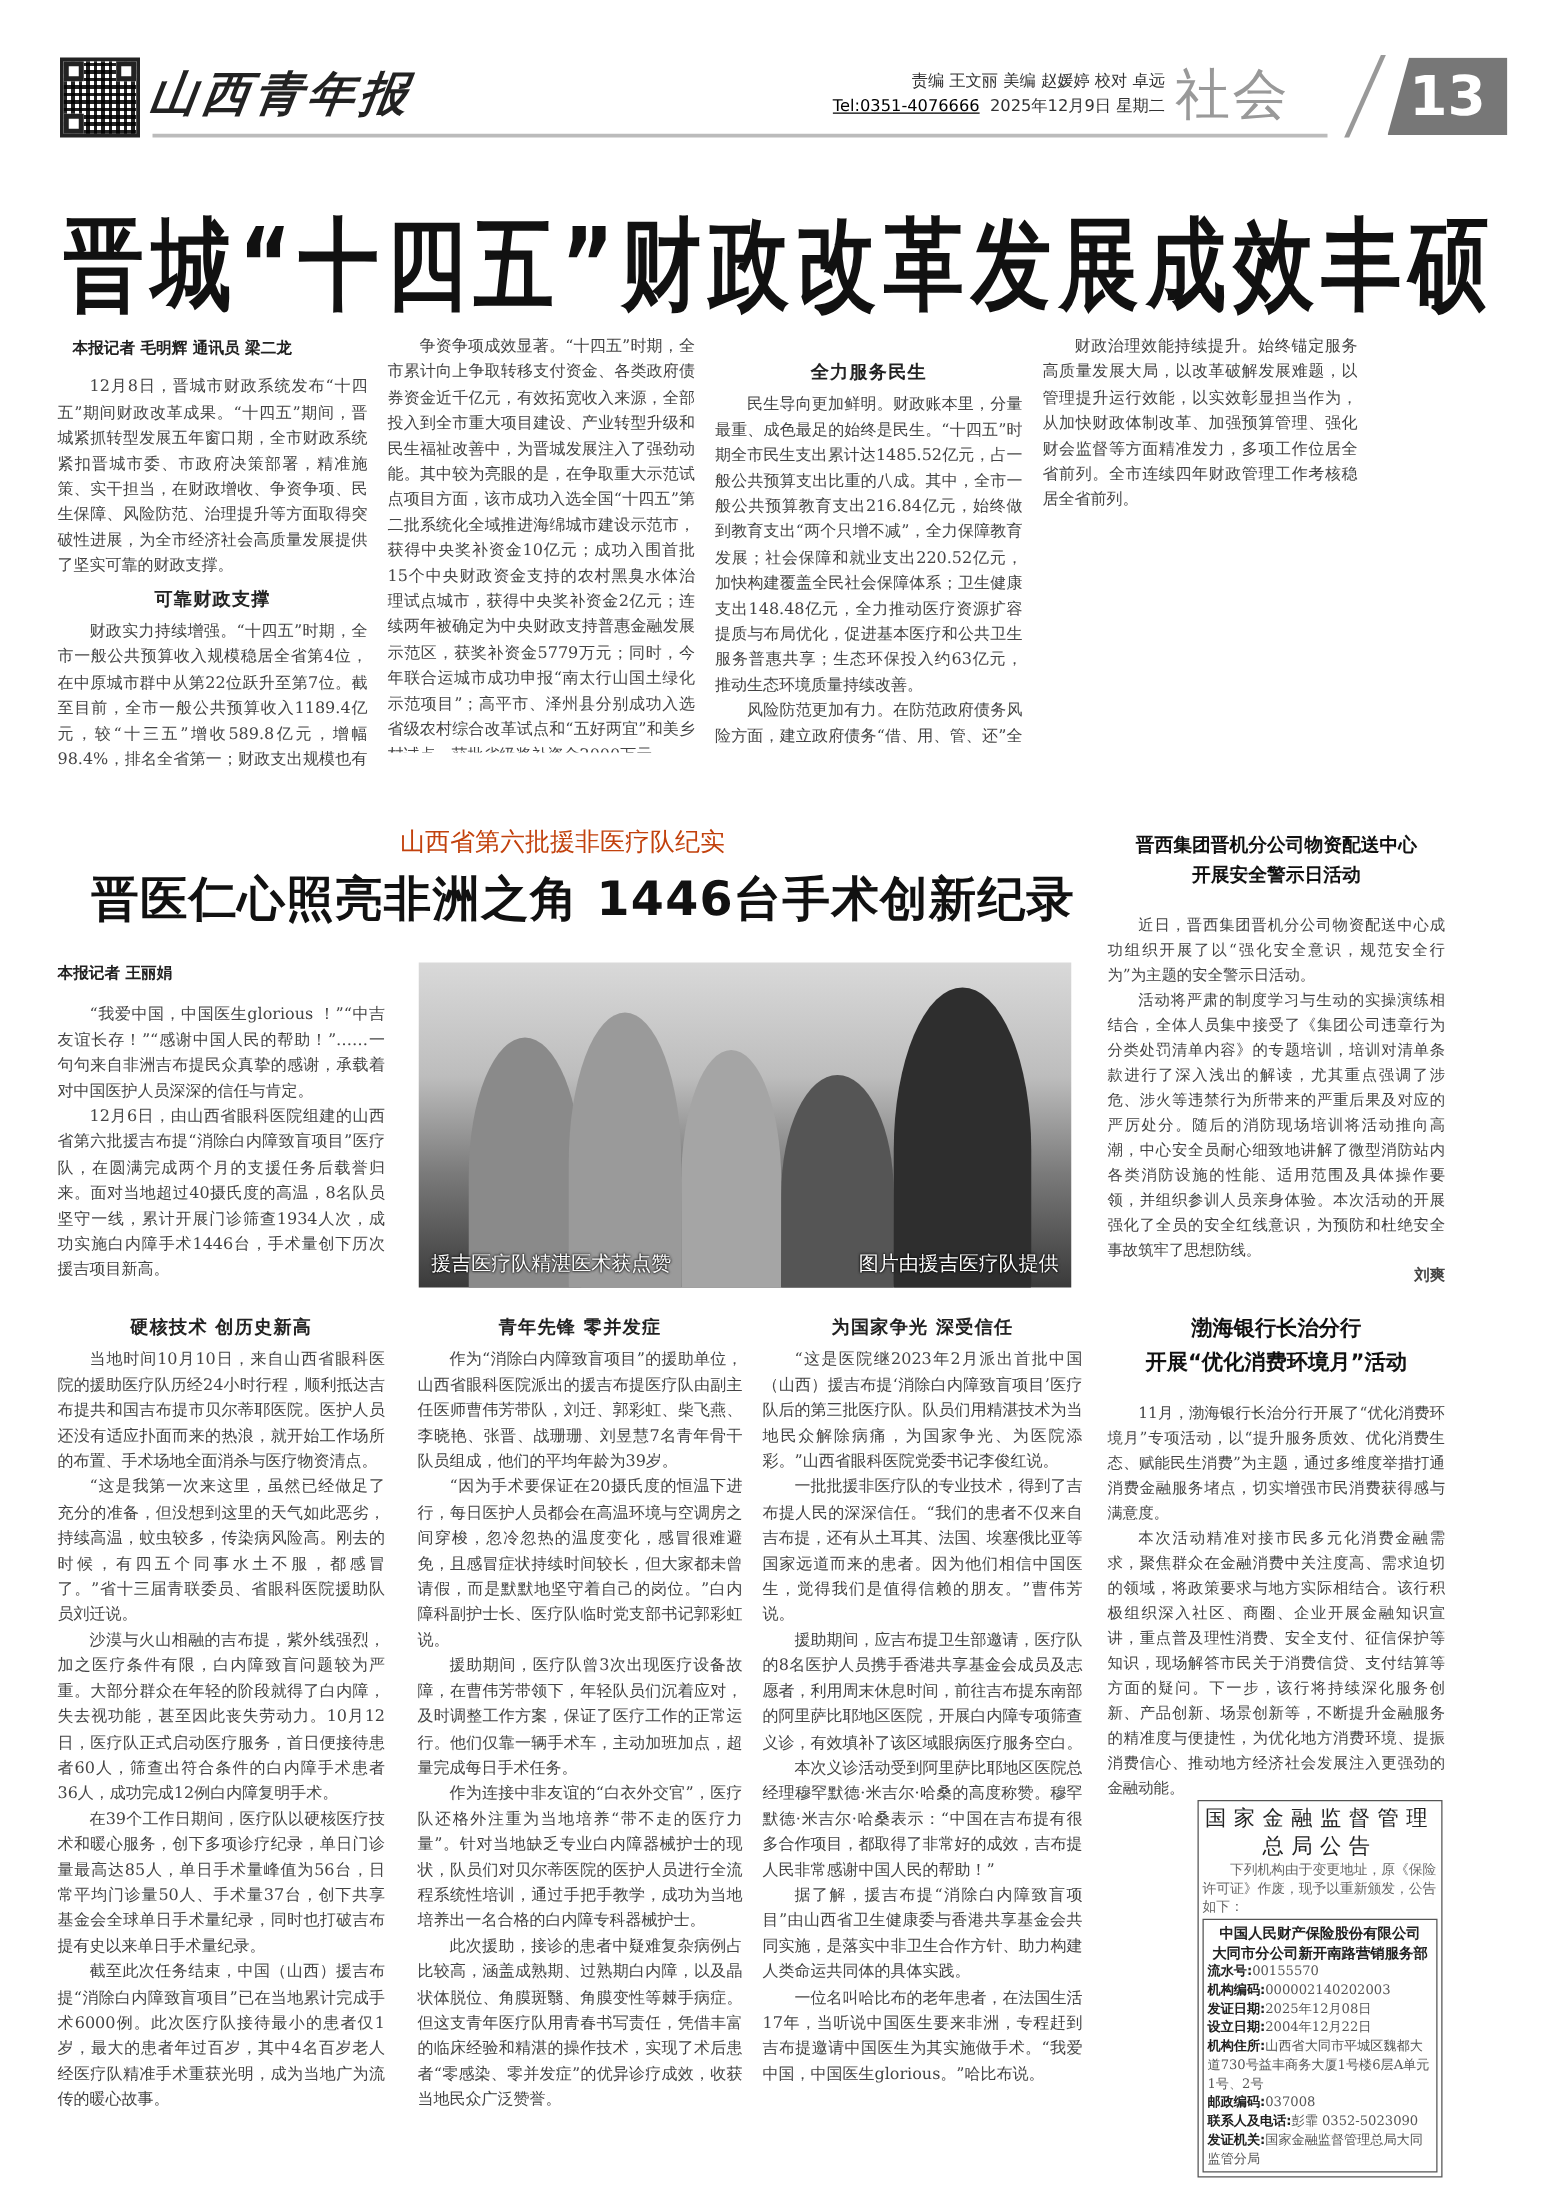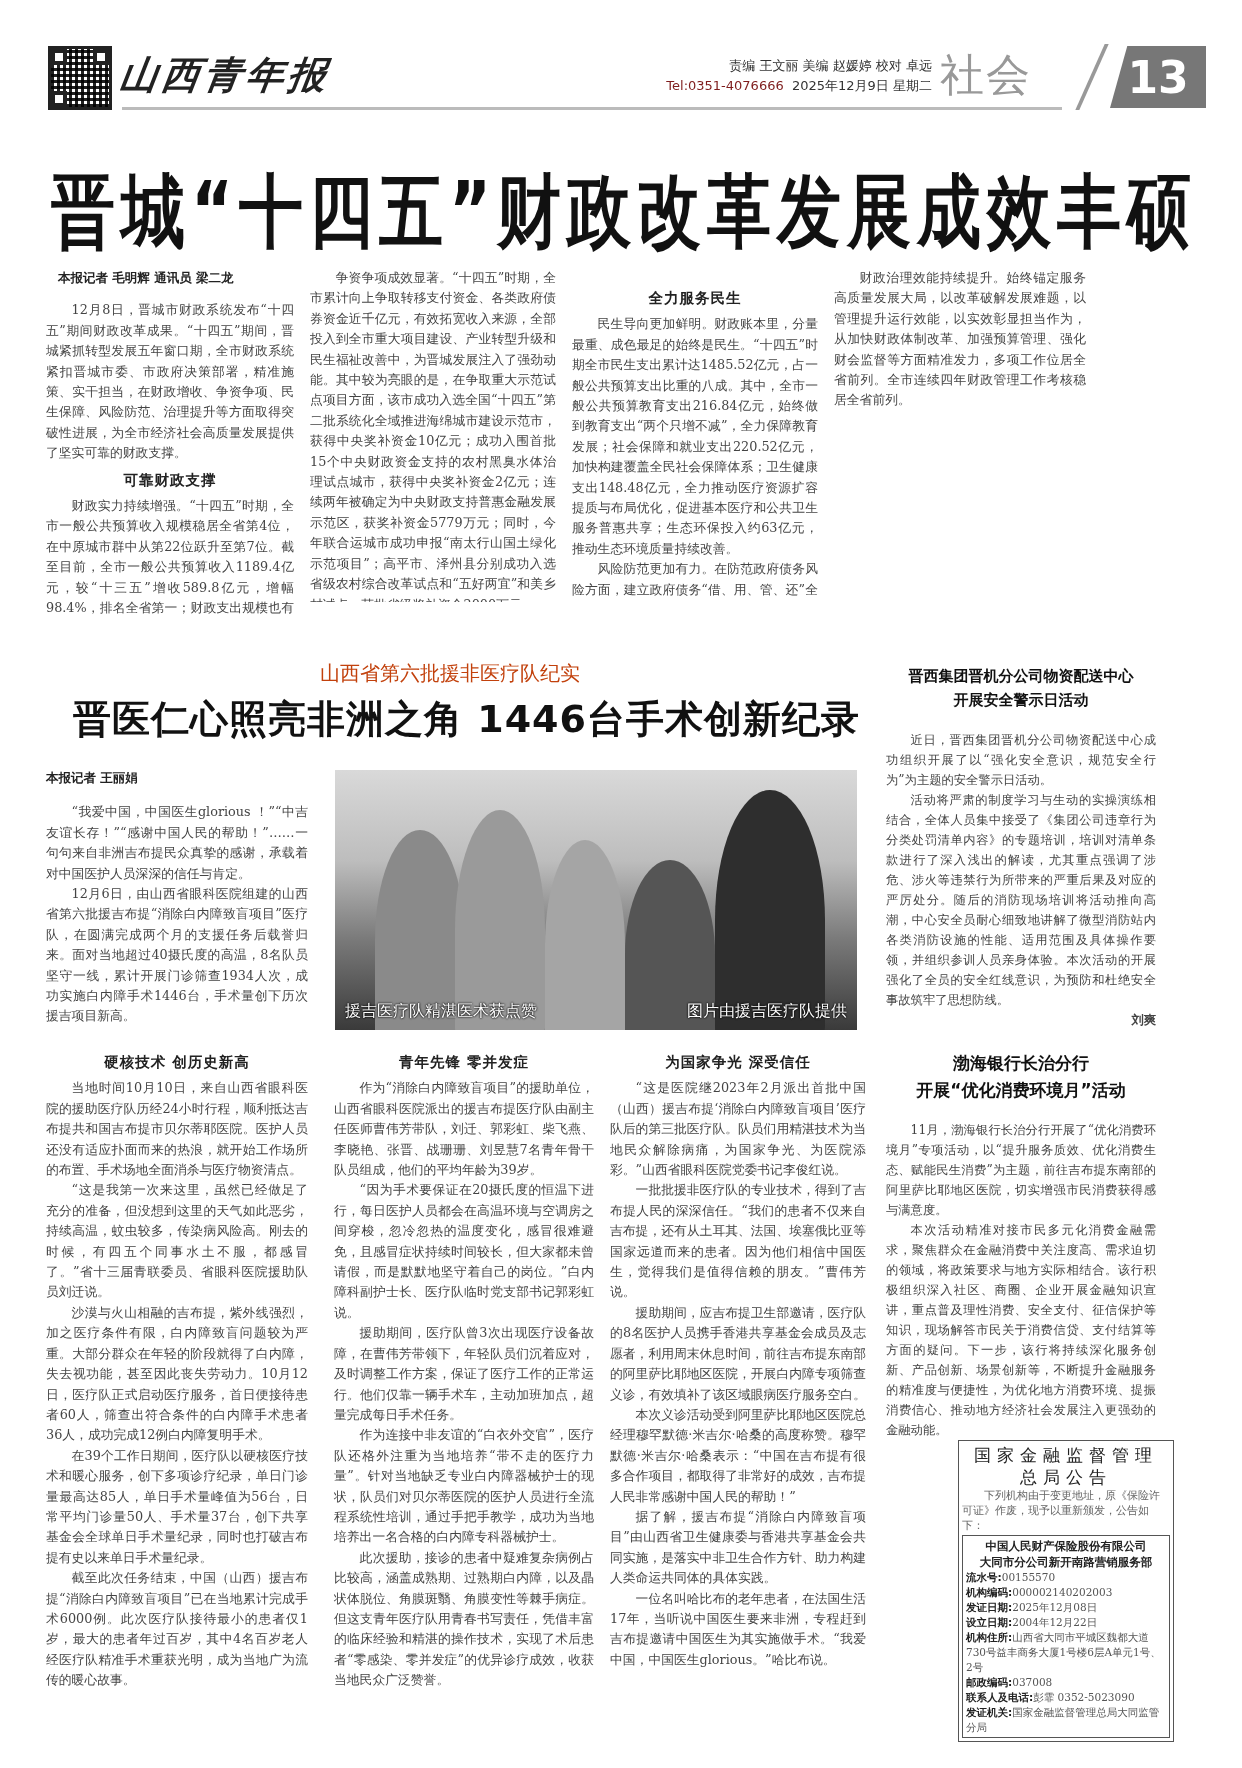--- a/index.html
+++ b/index.html
@@ -6,38 +6,38 @@
   body { width: 1242px; height: 1768px; background: #fff; color: #222; font-family: "DejaVu Serif", "Liberation Serif", serif; position: relative; overflow: hidden; }
   .abs { position: absolute; }
   .qr { left: 48px; top: 46px; width: 64px; height: 64px; background:
         repeating-linear-gradient(90deg,#222 0 3px,#fff 3px 6px),
         repeating-linear-gradient(0deg,#222 0 3px,#fff 3px 6px); background-blend-mode: multiply; border: 3px solid #222; }
   .qr .c1,.qr .c2,.qr .c3 { position:absolute; width:16px; height:16px; border:4px solid #222; background:#fff; }
   .qr .c1 { left:0; top:0; } .qr .c2 { right:0; top:0; } .qr .c3 { left:0; bottom:0; }
   .logo { left: 120px; top: 50px; font-family: "DejaVu Serif", serif; font-size: 38px; font-style: italic; font-weight: bold; letter-spacing: 4px; color: #222; transform: skewX(-8deg); }
   .hdr-rule { left: 122px; top: 107px; width: 940px; height: 3px; background: #bbb; }
   .editors { right: 310px; top: 56px; font-family: "DejaVu Sans", sans-serif; font-size: 13px; text-align: right; color: #333; line-height: 20px; }
-  .editors .tel { color: #7f1d1d; }
+  .editors .tel { color: #000000; text-decoration: underline; }
   .section { left: 940px; top: 46px; font-size: 44px; color: #999; font-family: "DejaVu Serif", serif; letter-spacing: 2px; }
   .slash { left: 1090px; top: 44px; width: 4px; height: 66px; background: #999; transform: skewX(-24deg); }
   .pagenum { left: 1110px; top: 46px; width: 96px; height: 62px; background: #777; color: #fff; font-family: "DejaVu Sans", sans-serif; font-weight: bold; font-size: 44px; display:flex; align-items:center; justify-content:center; clip-path: polygon(18% 0,100% 0,100% 100%,0 100%); }
   .main-title { left: 44px; top: 158px; width: 1160px; text-align: center; font-family: "DejaVu Sans", sans-serif; font-weight: bold; font-size: 64px; letter-spacing: 6px; color: #111; transform: scaleY(1.25); transform-origin: top; }
   .byline { font-family: "DejaVu Sans", sans-serif; font-weight: bold; font-size: 12.5px; color: #222; }
   .col { font-size: 12.8px; line-height: 20.4px; color: #444; text-align: justify; }
   .col p { text-indent: 2em; }
   .col p.noind { text-indent: 0; }
   .subhead { font-family: "DejaVu Sans", sans-serif; font-weight: bold; font-size: 14.5px; text-align: center; color: #222; margin: 6px 0 6px; letter-spacing: 1px; }
   .kicker { left: 40px; top: 660px; width: 820px; text-align: center; font-family: "DejaVu Serif", serif; font-size: 20px; color: #c2410c; }
   .title2 { left: 40px; top: 694px; width: 820px; text-align: right; font-family: "DejaVu Sans", sans-serif; font-weight: bold; font-size: 38px; color: #111; letter-spacing: 1px; }
   .photo { left: 335px; top: 770px; width: 522px; height: 260px; background: linear-gradient(180deg,#d9d9d9 0%,#bdbdbd 35%,#7a7a7a 65%,#3a3a3a 100%); overflow: hidden; }
   .photo .fig { position:absolute; border-radius: 50% 50% 10% 10%; background: #6f6f6f; }
   .photo .cap { position:absolute; bottom: 8px; font-family:"DejaVu Sans",sans-serif; font-size: 16px; color:#fff; text-shadow: 0 0 2px #000, 0 0 2px #000; }
   .side-title { font-family: "DejaVu Sans", sans-serif; font-weight: bold; font-size: 15px; text-align: center; color: #111; line-height: 24px; }
   .side-title.big { font-size: 17px; line-height: 27px; }
-  .notice { left: 958px; top: 1440px; width: 216px; border: 1px solid #555; padding: 3px; }
+  .notice { left: 958px; top: 1440px; width: 196px; border: 1px solid #555; padding: 3px; }
   .notice .nt { font-family: "DejaVu Sans", sans-serif; font-size: 17px; text-align: center; letter-spacing: 6px; line-height: 22px; color:#222; }
   .notice .intro { font-size: 11px; line-height: 15px; color:#666; text-indent: 2em; }
   .notice .inner { border: 1px solid #555; padding: 2px 3px; margin-top: 2px; font-size: 10.5px; line-height: 15px; color: #555; }
   .notice .inner .org { font-family:"DejaVu Sans",sans-serif; font-weight:bold; font-size: 11.5px; color:#222; text-align:center; line-height: 16px; }
   .notice .inner b { font-family:"DejaVu Sans",sans-serif; color:#222; }
   .author { text-align: right; font-family:"DejaVu Sans",sans-serif; font-weight:bold; }
 </style>
 </head>
 <body>
 
@@ -133,21 +133,21 @@
     <p>近日，晋西集团晋机分公司物资配送中心成功组织开展了以“强化安全意识，规范安全行为”为主题的安全警示日活动。</p>
     <p>活动将严肃的制度学习与生动的实操演练相结合，全体人员集中接受了《集团公司违章行为分类处罚清单内容》的专题培训，培训对清单条款进行了深入浅出的解读，尤其重点强调了涉危、涉火等违禁行为所带来的严重后果及对应的严厉处分。随后的消防现场培训将活动推向高潮，中心安全员耐心细致地讲解了微型消防站内各类消防设施的性能、适用范围及具体操作要领，并组织参训人员亲身体验。本次活动的开展强化了全员的安全红线意识，为预防和杜绝安全事故筑牢了思想防线。</p>
     <div class="author">刘爽</div>
   </div>
 </div>
 
 <div class="abs" style="left:886px; top:1050px; width:270px;">
   <div class="side-title big">渤海银行长治分行</div>
   <div class="side-title big">开展“优化消费环境月”活动</div>
   <div class="col" style="margin-top:16px; font-size:12.3px; line-height:20px;">
-    <p>11月，渤海银行长治分行开展了“优化消费环境月”专项活动，以“提升服务质效、优化消费生态、赋能民生消费”为主题，前往吉布提东南部的阿里萨比耶地区医院，切实增强市民消费获得感与满意度。</p>
+    <p>11月，渤海银行长治分行开展了“优化消费环境月”专项活动，以“提升服务质效、优化消费生态、赋能民生消费”为主题，通过多维度举措打通消费金融服务堵点，切实增强市民消费获得感与满意度。</p>
     <p>本次活动精准对接市民多元化消费金融需求，聚焦群众在金融消费中关注度高、需求迫切的领域，将政策要求与地方实际相结合。该行积极组织深入社区、商圈、企业开展金融知识宣讲，重点普及理性消费、安全支付、征信保护等知识，现场解答市民关于消费信贷、支付结算等方面的疑问。下一步，该行将持续深化服务创新、产品创新、场景创新等，不断提升金融服务的精准度与便捷性，为优化地方消费环境、提振消费信心、推动地方经济社会发展注入更强劲的金融动能。</p>
   </div>
 </div>
 
 <div class="abs notice">
   <div class="nt">国家金融监督管理</div>
   <div class="nt">总局公告</div>
   <div class="intro">下列机构由于变更地址，原《保险许可证》作废，现予以重新颁发，公告如下：</div>
   <div class="inner">
     <div class="org">中国人民财产保险股份有限公司</div>

